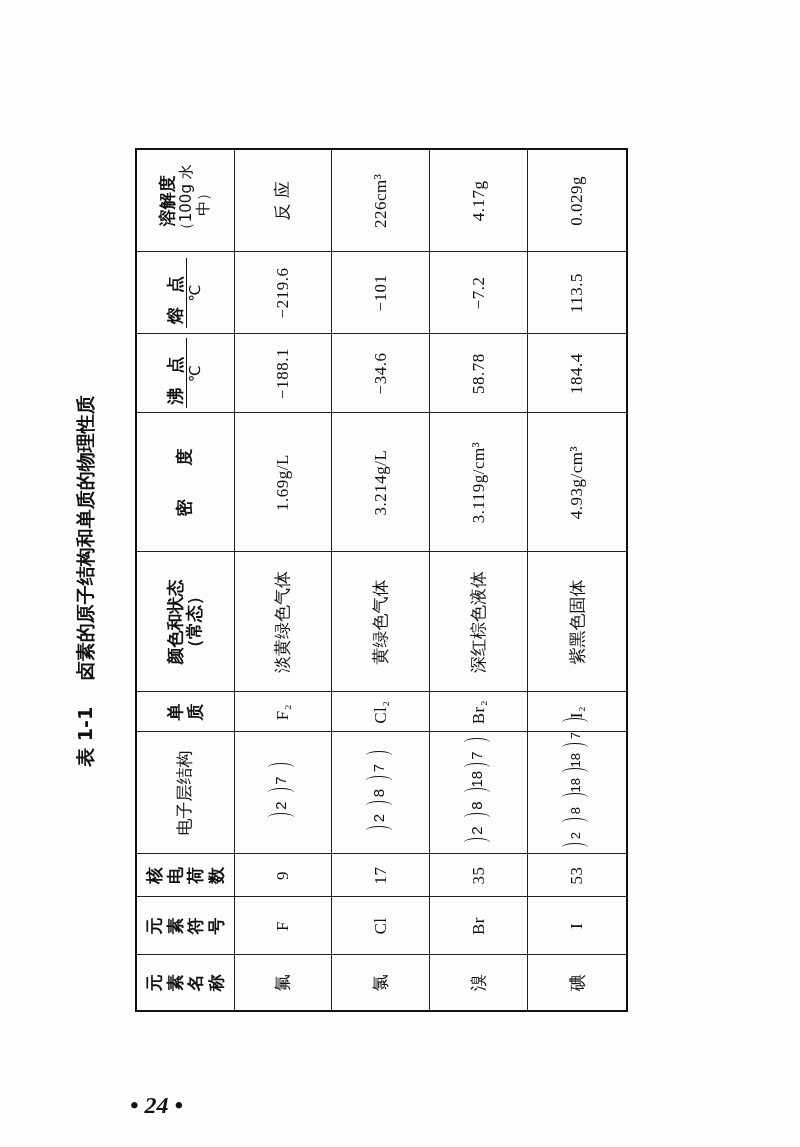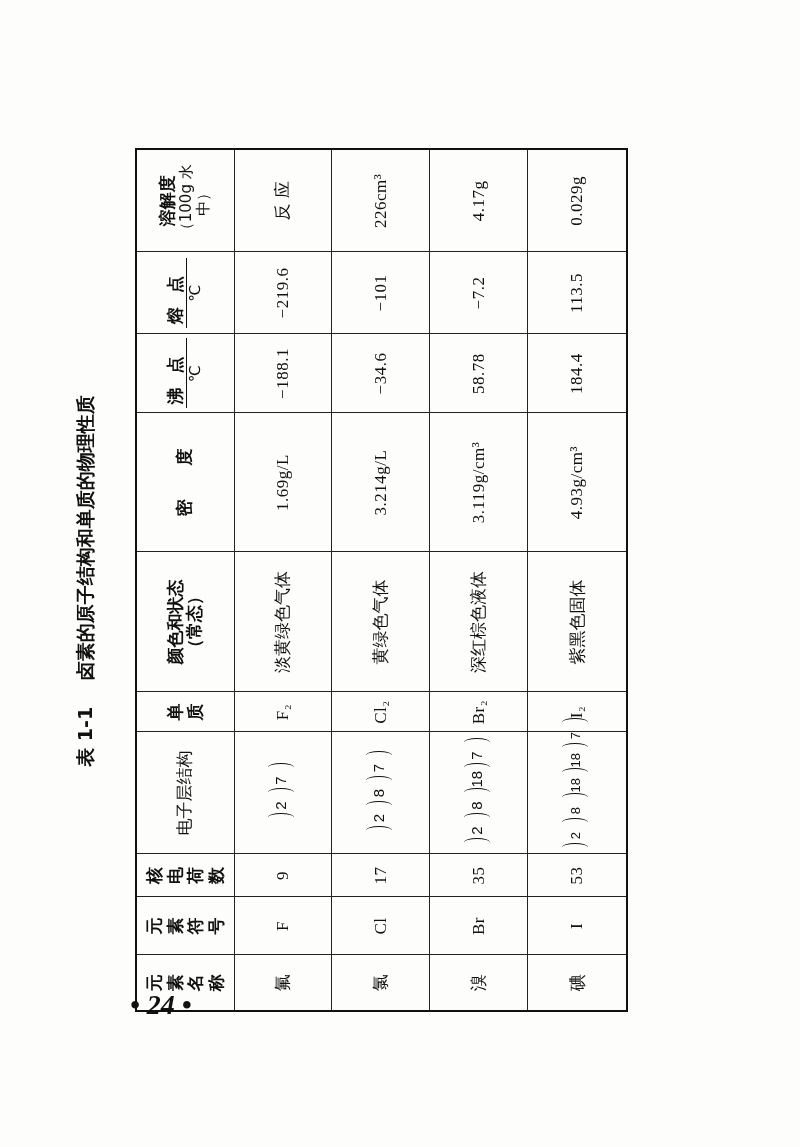--- a/index.html
+++ b/index.html
@@ -46,23 +46,23 @@
   .shell .arc { display: inline-block; width: 8px; height: 26px; border-right: 1.6px solid #111; border-radius: 0 50% 50% 0; margin: 0 1px; }
   .shell .n { display: inline-block; width: 14px; text-align: center; }
   .caption {
     position: absolute;
     left: 0; top: -62px; width: 862px; text-align: center;
     font-family: "DejaVu Sans", "Liberation Sans", sans-serif;
     font-weight: bold; font-size: 19px;
   }
   .caption .label { margin-right: 20px; }
   .pagenum {
-    position: absolute; left: 130px; top: 989px;
+    position: absolute; left: 130px; top: 1092px;
     font-family: "Liberation Serif", "DejaVu Serif", serif;
-    font-style: italic; font-weight: bold; font-size: 28px;
+    font-style: italic; font-weight: bold; font-size: 24px;
   }
 </style>
 </head>
 <body>
 
 <div class="rot">
   <div class="caption">
     <span class="label">表 1-1</span>
     <span>卤素的原子结构和单质的物理性质</span>
   </div>

